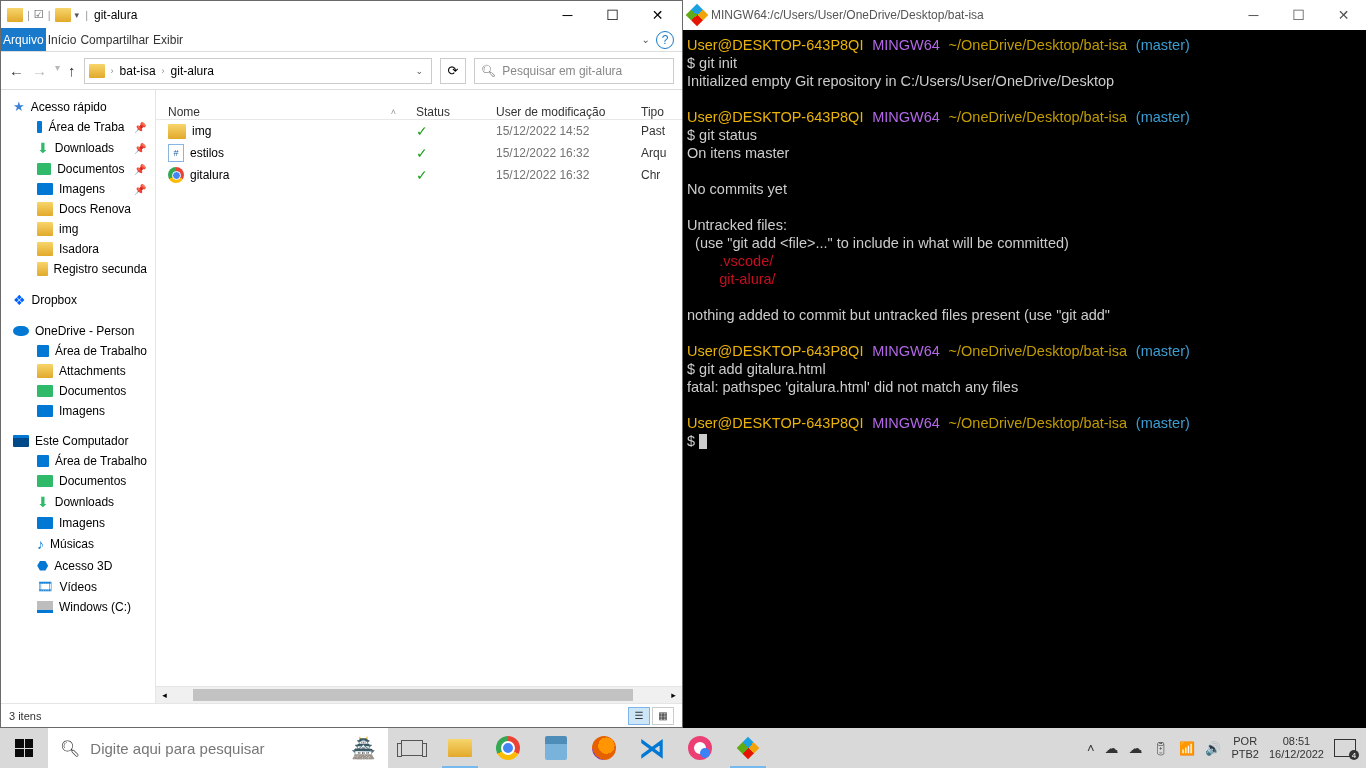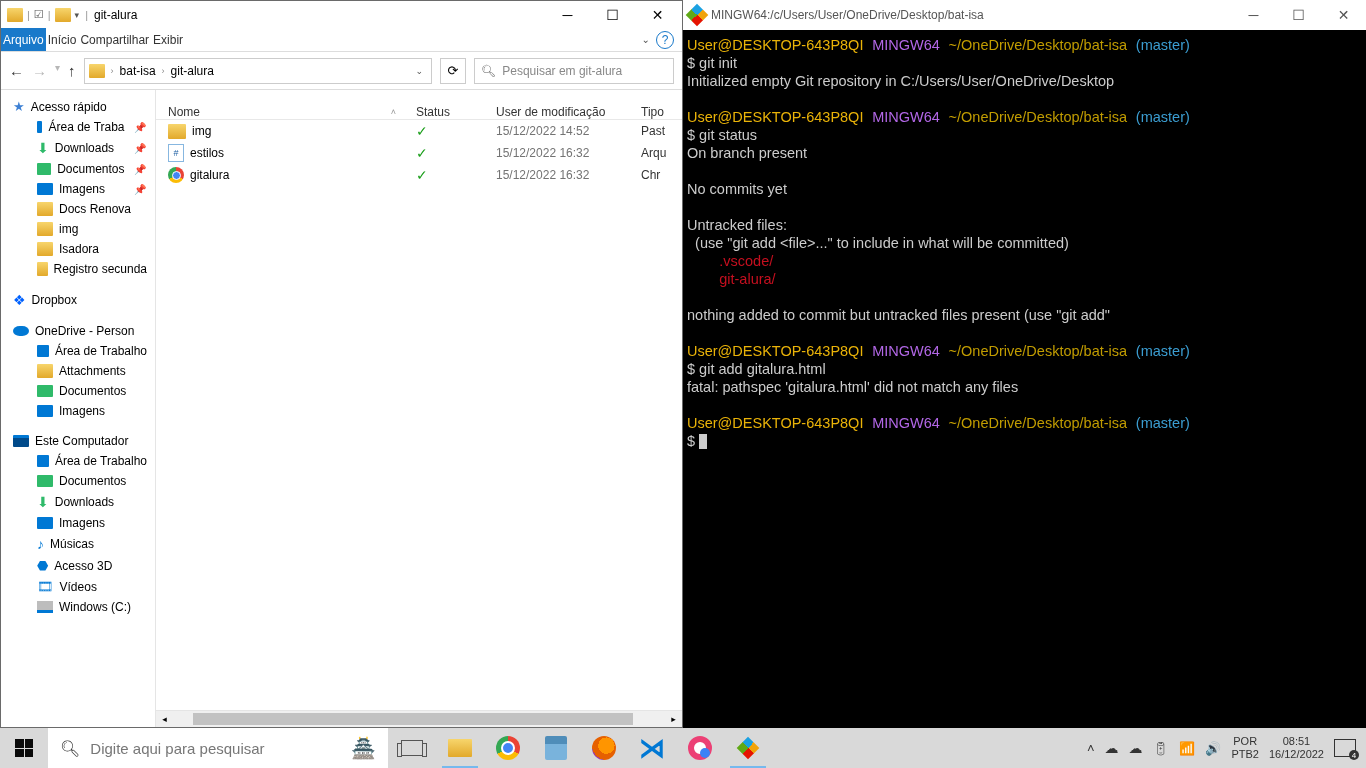--- a/index.html
+++ b/index.html
@@ -329,39 +329,46 @@
       </div>
       <div class="ex-hscroll">
         <div class="arrow">◂</div>
         <div class="thumb"></div>
         <div style="flex:1"></div>
         <div class="arrow">▸</div>
       </div>
     </div>
   </div>
 
+  <div class="ex-statusbar">
+    <span>3 itens</span>
+    <div class="ex-status-right">
+      <div class="ex-view-btn active">☰</div>
+      <div class="ex-view-btn">▦</div>
+    </div>
+  </div>
 </div>
 
 <div class="terminal">
   <div class="term-titlebar">
     <div class="term-logo"></div>
     <span>MINGW64:/c/Users/User/OneDrive/Desktop/bat-isa</span>
     <div class="term-winctrl">
       <div class="term-winbtn">─</div>
       <div class="term-winbtn">☐</div>
       <div class="term-winbtn close">✕</div>
     </div>
   </div>
   <div class="term-body"><span class="c-green">User@DESKTOP-643P8QI</span> <span class="c-purple">MINGW64</span> <span class="c-yellow">~/OneDrive/Desktop/bat-isa</span> <span class="c-cyan">(master)</span>
 <span class="c-white">$ git init</span>
 <span class="c-white">Initialized empty Git repository in C:/Users/User/OneDrive/Desktop</span>
 
 <span class="c-green">User@DESKTOP-643P8QI</span> <span class="c-purple">MINGW64</span> <span class="c-yellow">~/OneDrive/Desktop/bat-isa</span> <span class="c-cyan">(master)</span>
 <span class="c-white">$ git status</span>
-<span class="c-white">On branch present</span>
+<span class="c-white">On itens master</span>
 
 <span class="c-white">No commits yet</span>
 
 <span class="c-white">Untracked files:</span>
 <span class="c-white">  (use "git add &lt;file&gt;..." to include in what will be committed)</span>
 <span class="c-red">        .vscode/</span>
 <span class="c-red">        git-alura/</span>
 
 <span class="c-white">nothing added to commit but untracked files present (use "git add"</span>
 

